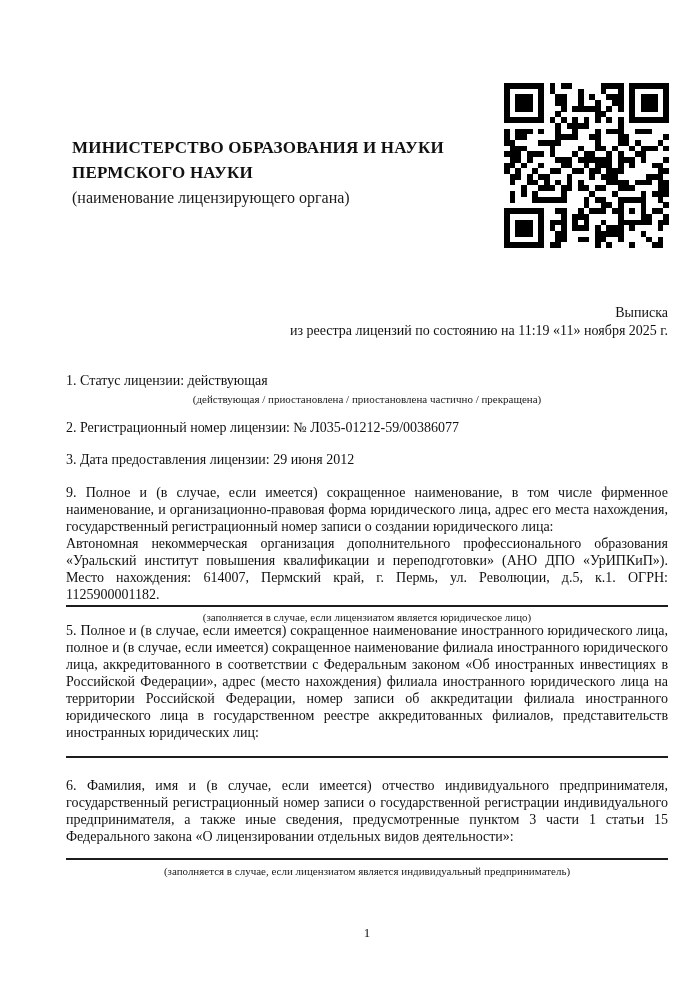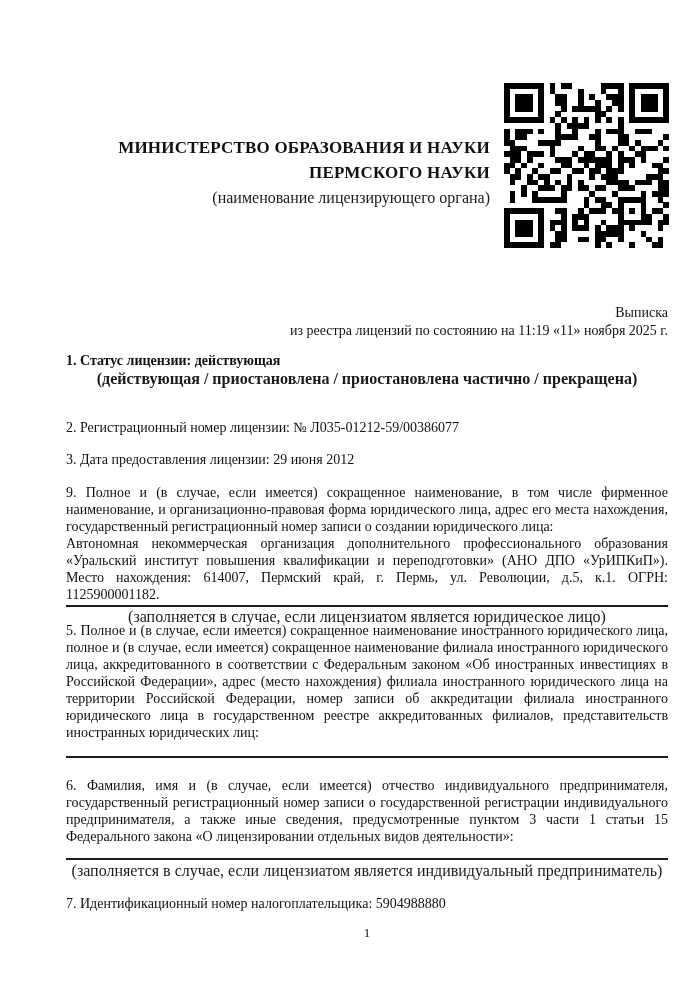--- a/index.html
+++ b/index.html
@@ -6,22 +6,22 @@
   .page{
     position:relative;
     width:700px;height:989px;
     background:#ffffff;
     margin:0 auto;
     font-family:"Liberation Serif","DejaVu Serif",serif;
     color:#111;
     overflow:hidden;
   }
   .header-block{
-    position:absolute;left:66px;top:135px;width:424px;
-    text-align:right;
+    position:absolute;left:72px;top:135px;width:424px;
+    text-align:left;
   }
   .ministry-title{
     font-weight:bold;font-size:17px;line-height:25px;
     letter-spacing:0.2px;
   }
   .ministry-note{
     font-size:16px;line-height:13px;margin-top:6px;color:#1a1a1a;
   }
   .qr{
     position:absolute;left:504px;top:83px;width:165px;height:165px;
@@ -35,21 +35,21 @@
   .item{
     position:absolute;left:66px;width:602px;
     font-size:14px;line-height:17px;
   }
   .item p{margin:0;}
   .just{text-align:justify;}
   .fill-rule{
     border:0;border-top:2px solid #1c1c1c;margin:0;height:0;
   }
   .small-note{
-    font-size:16px;line-height:14px;text-align:center;color:#1a1a1a;
+    font-size:11px;line-height:14px;text-align:center;color:#1a1a1a;
   }
   .page-number{
     position:absolute;left:66px;top:925px;width:602px;
     text-align:center;font-size:13px;
   }
   .mt2{margin-top:2px;} .mt3{margin-top:3px;} .mt4{margin-top:4px;}
   .mt13{margin-top:13px;} .mt15{margin-top:15px;}
 </style>
 </head>
 <body>
@@ -468,21 +468,21 @@
         <rect x="147.93" y="159.31" width="5.74" height="5.74"></rect>
         <rect x="153.62" y="159.31" width="5.74" height="5.74"></rect>
       </svg>
   </div>
 
   <div class="subtitle">
     <div>Выписка</div>
     <div>из реестра лицензий по состоянию на 11:19 «11» ноября 2025 г.</div>
   </div>
 
-  <div class="item" style="top:352px;font-weight:bold;">
+  <div class="item" style="top:372px;">
     <p>1. Статус лицензии: действующая</p>
     <div class="small-note mt3">(действующая / приостановлена / приостановлена частично / прекращена)</div>
   </div>
 
   <div class="item" style="top:419px;">
     <p>2. Регистрационный номер лицензии: № Л035-01212-59/00386077</p>
   </div>
 
   <div class="item" style="top:451px;">
     <p>3. Дата предоставления лицензии: 29 июня 2012</p>
@@ -499,19 +499,16 @@
     <p class="just">5. Полное и (в случае, если имеется) сокращенное наименование иностранного юридического лица, полное и (в случае, если имеется) сокращенное наименование филиала иностранного юридического лица, аккредитованного в соответствии с Федеральным законом «Об иностранных инвестициях в Российской Федерации», адрес (место нахождения) филиала иностранного юридического лица на территории Российской Федерации, номер записи об аккредитации филиала иностранного юридического лица в государственном реестре аккредитованных филиалов, представительств иностранных юридических лиц:</p>
     <hr class="fill-rule mt15">
   </div>
 
   <div class="item" style="top:777px;">
     <p class="just">6. Фамилия, имя и (в случае, если имеется) отчество индивидуального предпринимателя, государственный регистрационный номер записи о государственной регистрации индивидуального предпринимателя, а также иные сведения, предусмотренные пунктом 3 части 1 статьи 15 Федерального закона «О лицензировании отдельных видов деятельности»:</p>
     <hr class="fill-rule mt13">
     <div class="small-note mt4">(заполняется в случае, если лицензиатом является индивидуальный предприниматель)</div>
   </div>
 
-  <div class="item" style="top:895px;">
-    <p>7. Идентификационный номер налогоплательщика: 5904988880</p>
-  </div>
 
   <div class="page-number">1</div>
 
 </div>
 
 </body></html>

